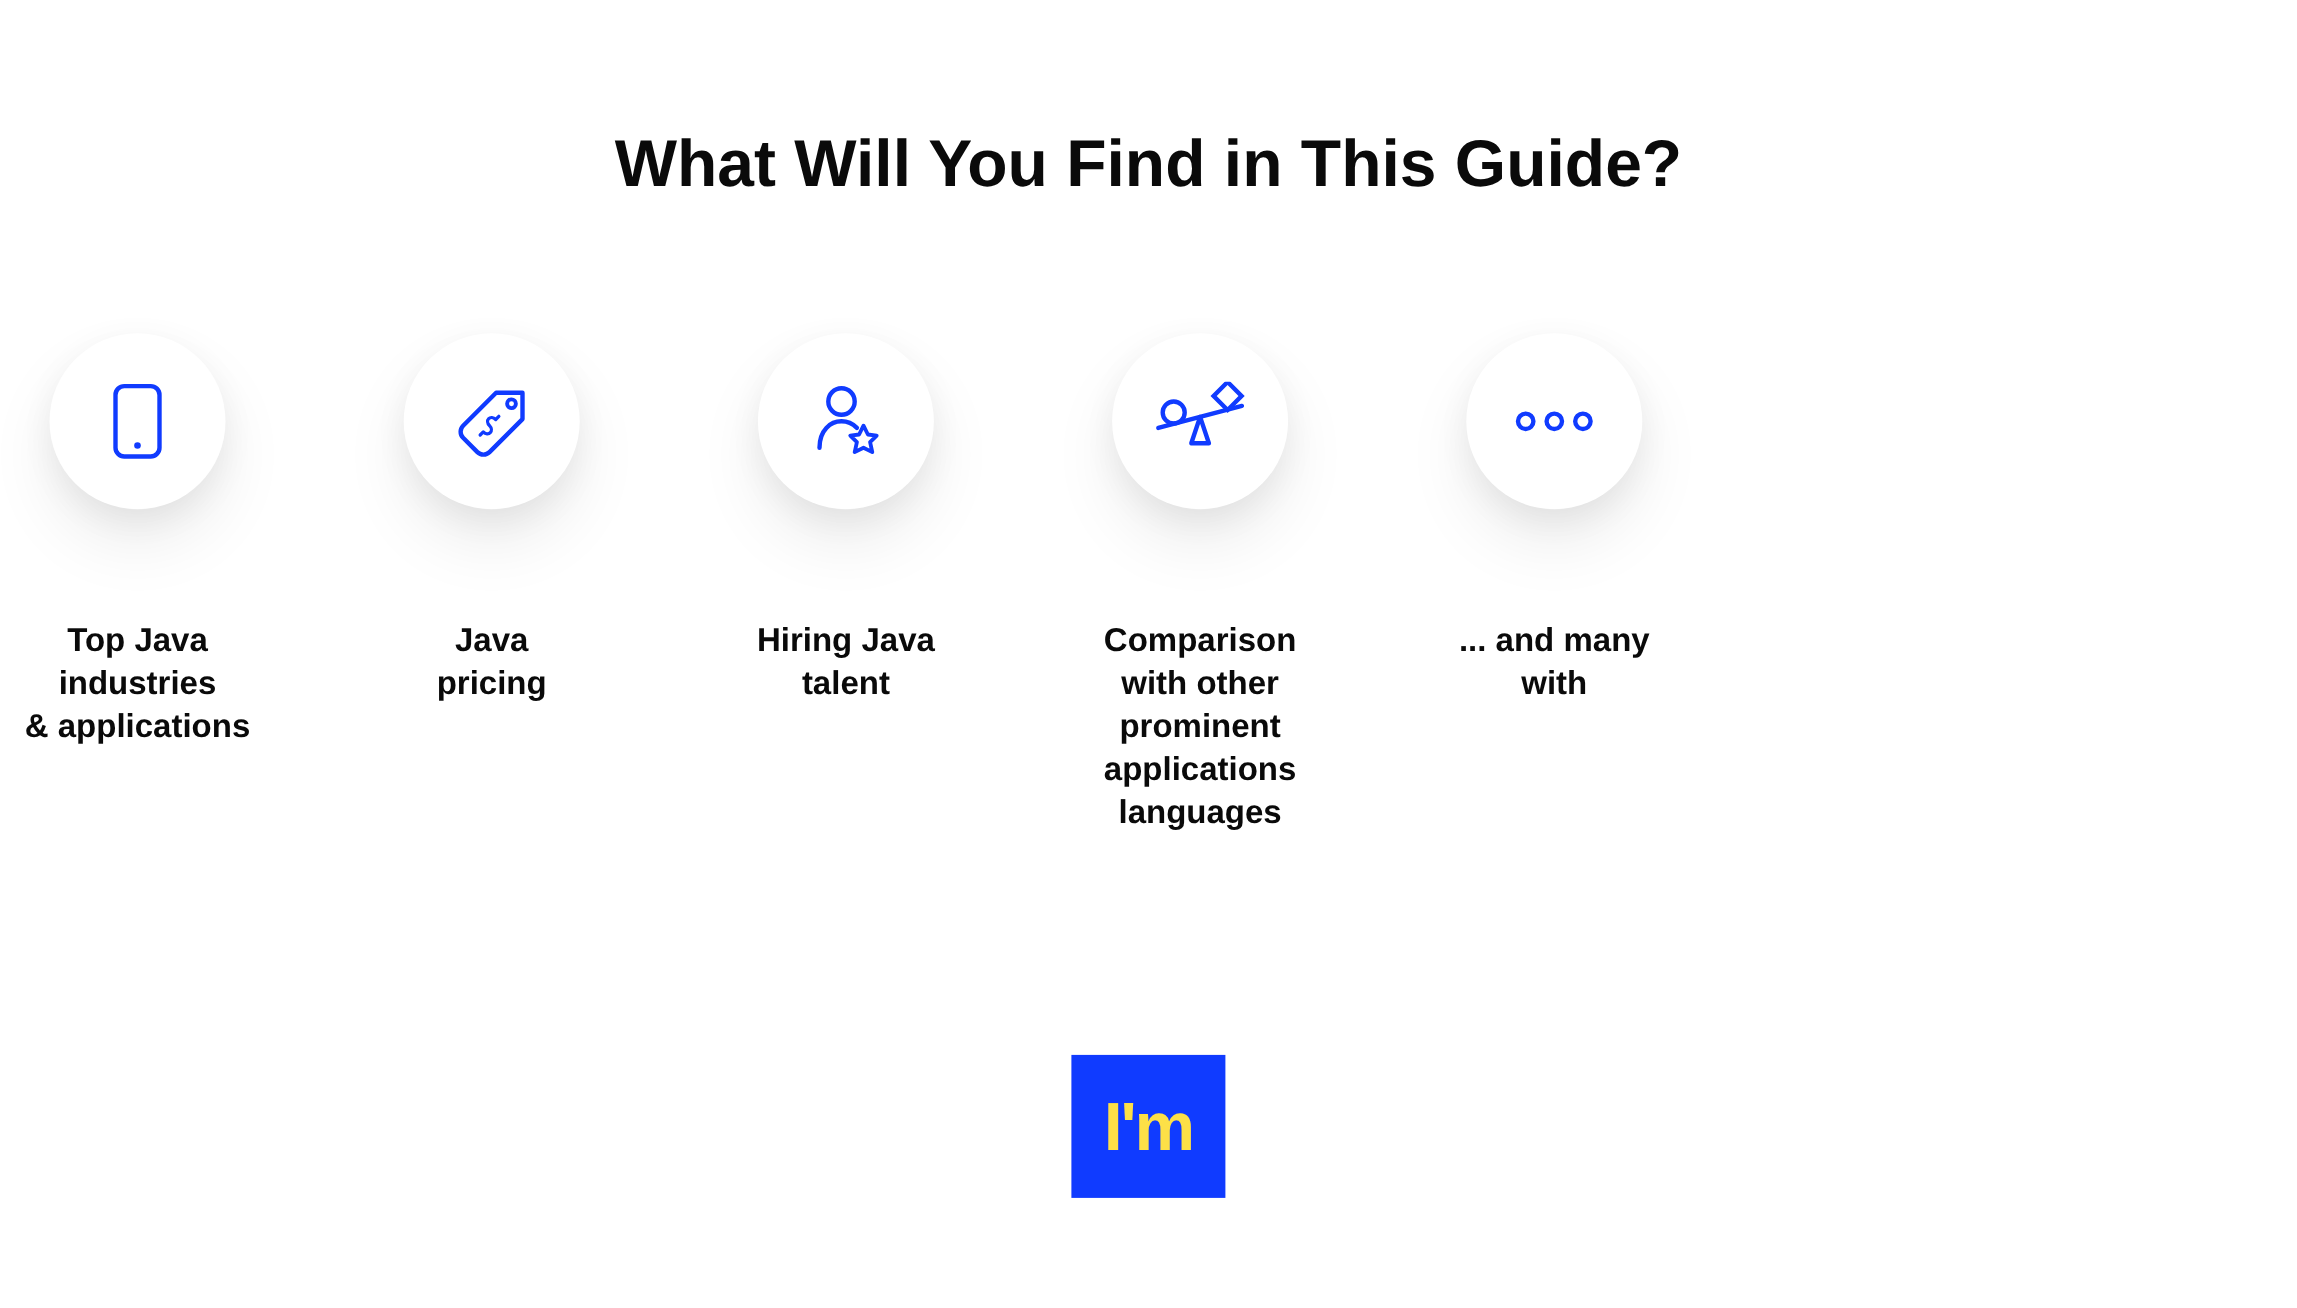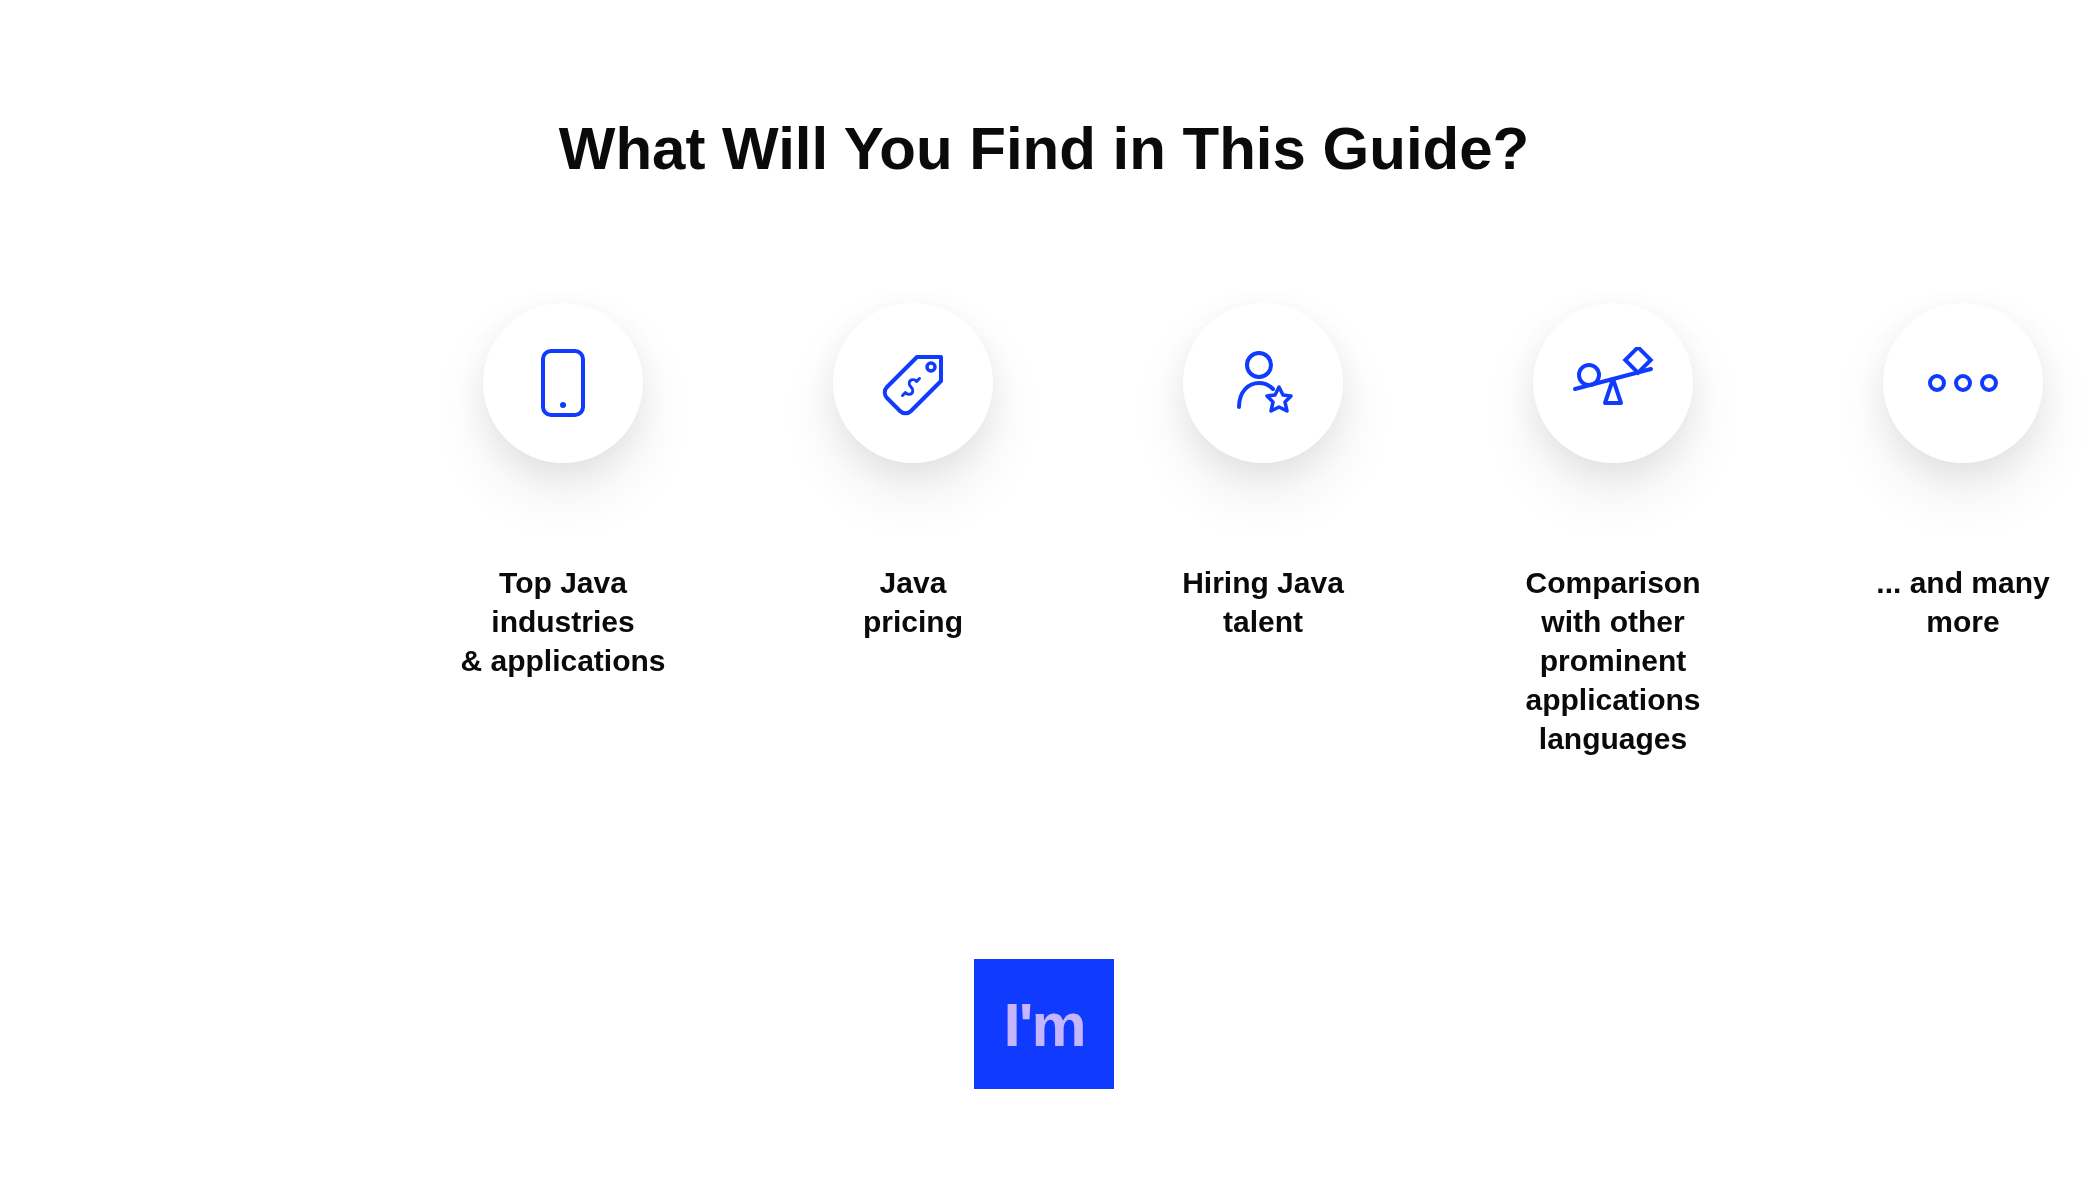--- a/index.html
+++ b/index.html
@@ -12,22 +12,22 @@
   }
   .page-title {
     text-align: center;
     font-size: 60px;
     font-weight: 700;
     color: #0a0a0a;
     padding-top: 114px;
   }
   .items-row {
     display: flex;
-    justify-content: flex-end;
-    gap: 100px;
+    justify-content: flex-start;
+    gap: 72px;
     margin-top: 120px;
   }
   .item {
     display: flex;
     flex-direction: column;
     align-items: center;
     width: 250px;
   }
   .circle {
     width: 160px;
@@ -55,21 +55,21 @@
     transform: translateX(-50%);
     bottom: 100px;
     width: 140px;
     height: 130px;
     background: #103BFF;
     display: flex;
     align-items: center;
     justify-content: center;
   }
   .logo span {
-    color: #c4b5fd;
+    color: #fde047;
     font-size: 62px;
     font-weight: 800;
     letter-spacing: -2px;
   }
 </style>
 </head>
 <body>
 
 <h1 class="page-title">What Will You Find in This Guide?</h1>
 
@@ -139,20 +139,20 @@
     <div class="circle">
       <span class="icon">
         <svg width="76" height="20" viewBox="0 0 76 20" fill="none">
           <circle cx="12" cy="10" r="7" stroke="#103BFF" stroke-width="4"></circle>
           <circle cx="38" cy="10" r="7" stroke="#103BFF" stroke-width="4"></circle>
           <circle cx="64" cy="10" r="7" stroke="#103BFF" stroke-width="4"></circle>
         </svg>
       </span>
     </div>
     <div class="item-label">... and many
-more</div>
+with</div>
   </div>
 
 </div>
 
 <div class="logo">
   <span>I'm</span>
 </div>
 
 </body></html>

